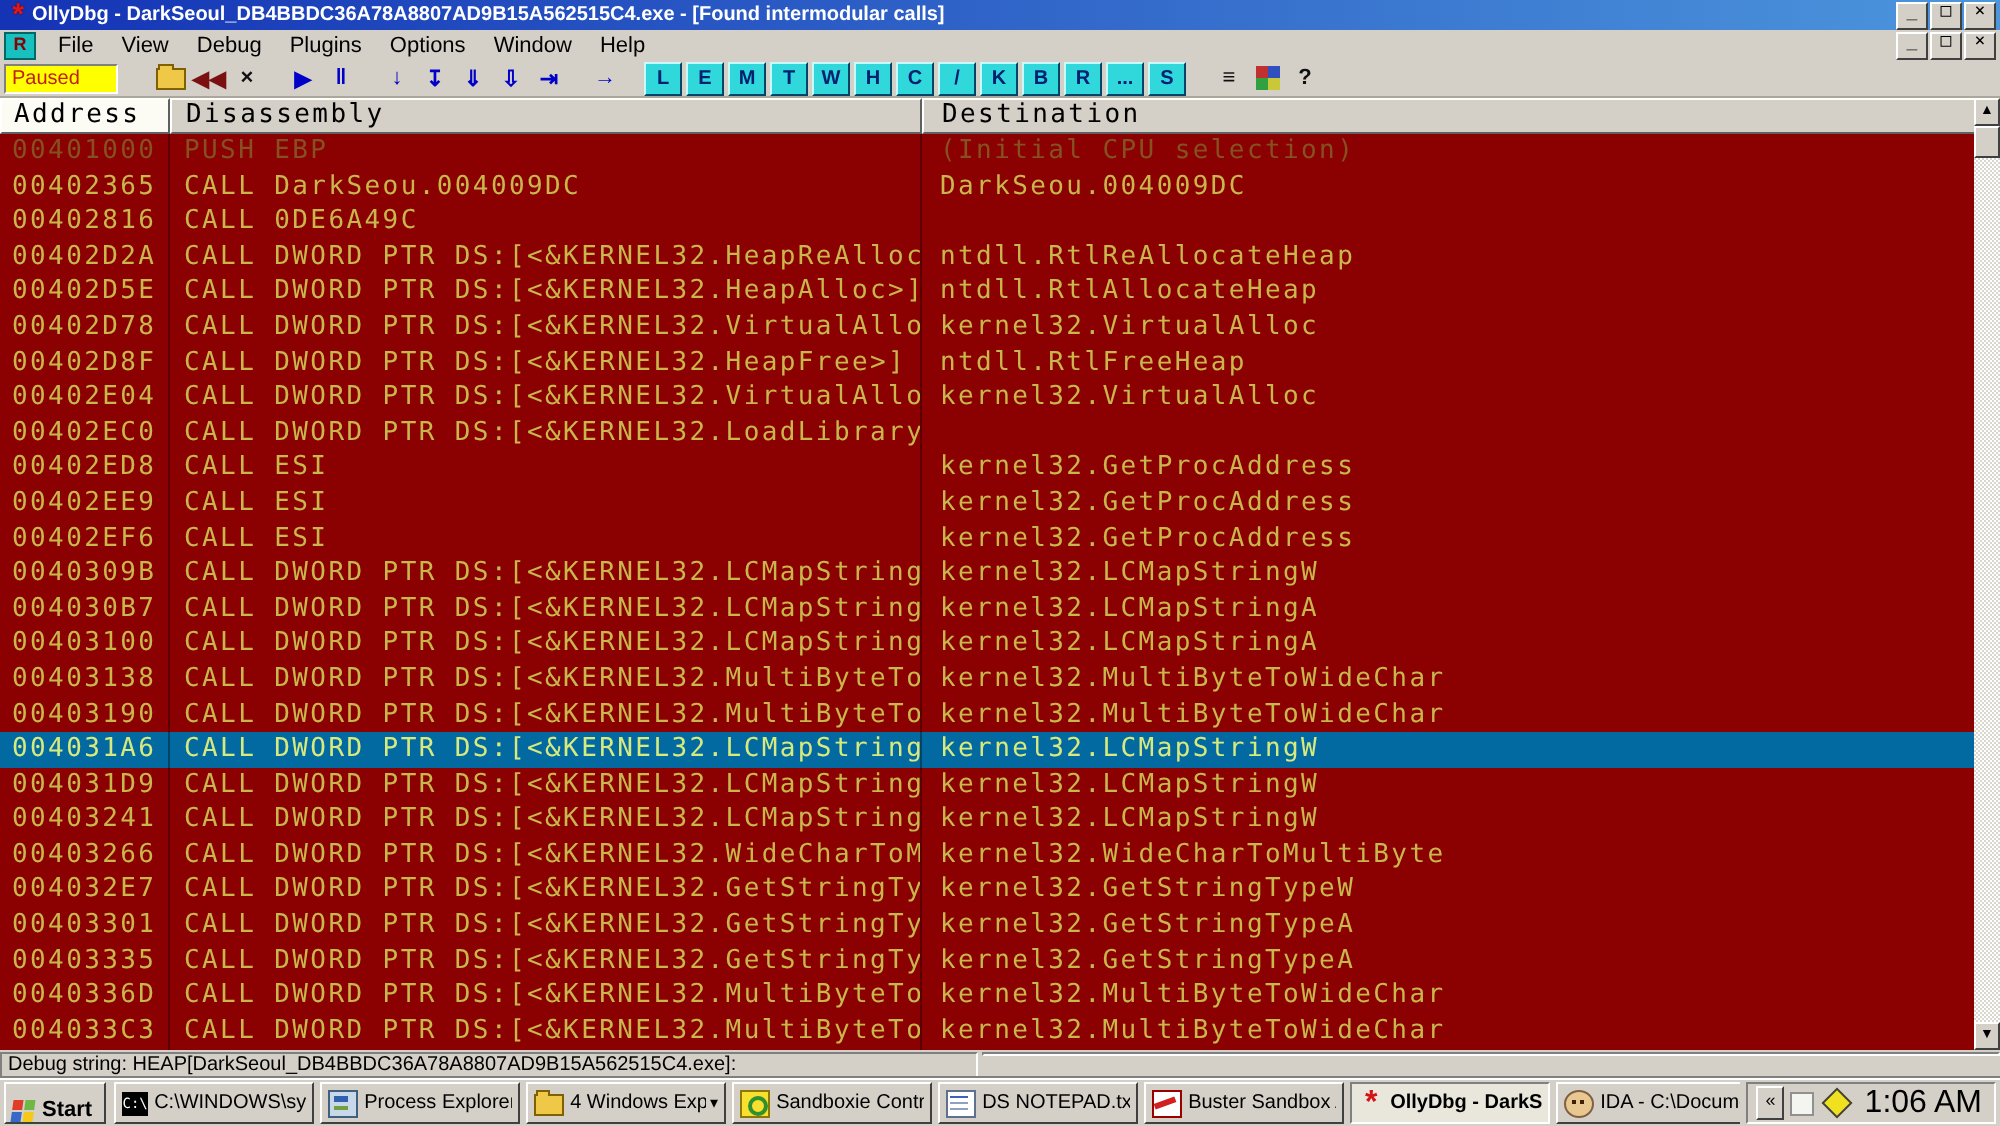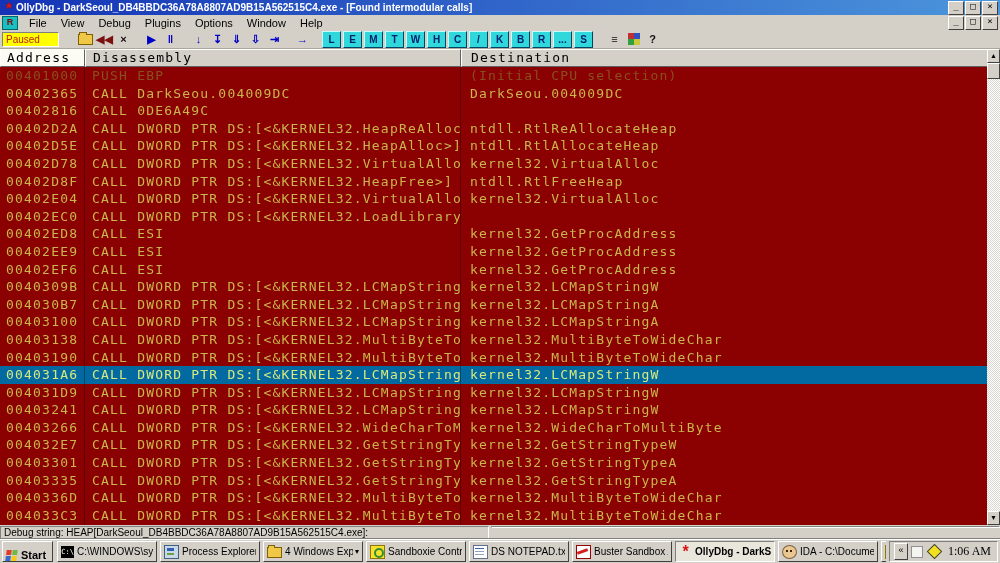--- a/index.html
+++ b/index.html
@@ -108,21 +108,21 @@
   .ida-icon{background:#E8C890;border:1px solid #806040;border-radius:50%;}
   .ida-icon::before{content:"";position:absolute;left:3px;top:4px;width:2px;height:2px;background:#402000;box-shadow:4px 0 0 #402000;}
   .function-icon{background:#F8D838;border:1px solid #907800;color:#604000;font-size:9px;font-weight:bold;text-align:center;line-height:11px;}
 
   .tray{flex:0 0 auto;display:flex;align-items:center;border:1px solid;border-color:#808080 #FFF #FFF #808080;
         height:19px;padding:0 4px;margin-left:3px;}
   .tray-chevron{width:12px;height:15px;background:#D4D0C8;border:1px solid;border-color:#FFF #404040 #404040 #FFF;
                 font-size:9px;line-height:13px;text-align:center;margin-right:3px;}
   .tray-square{width:10px;height:10px;background:#F4F4F0;border:1px solid #909090;margin-right:4px;}
   .tray-diamond{width:9px;height:9px;background:#F0E020;border:1px solid #404040;transform:rotate(45deg);margin:0 6px 0 2px;}
-  .tray-time{font-size:12px;color:#000;padding:0 2px;font-family:Liberation Serif, serif;}
+  .tray-time{font-size:16px;color:#000;padding:0 2px;}
 </style>
 </head>
 <body>
 
 <div class="app">
 
   <div class="titlebar">
     <span class="title-icon">*</span>
     <span class="title-text">OllyDbg - DarkSeoul_DB4BBDC36A78A8807AD9B15A562515C4.exe - [Found intermodular calls]</span>
     <span class="winbtns">

